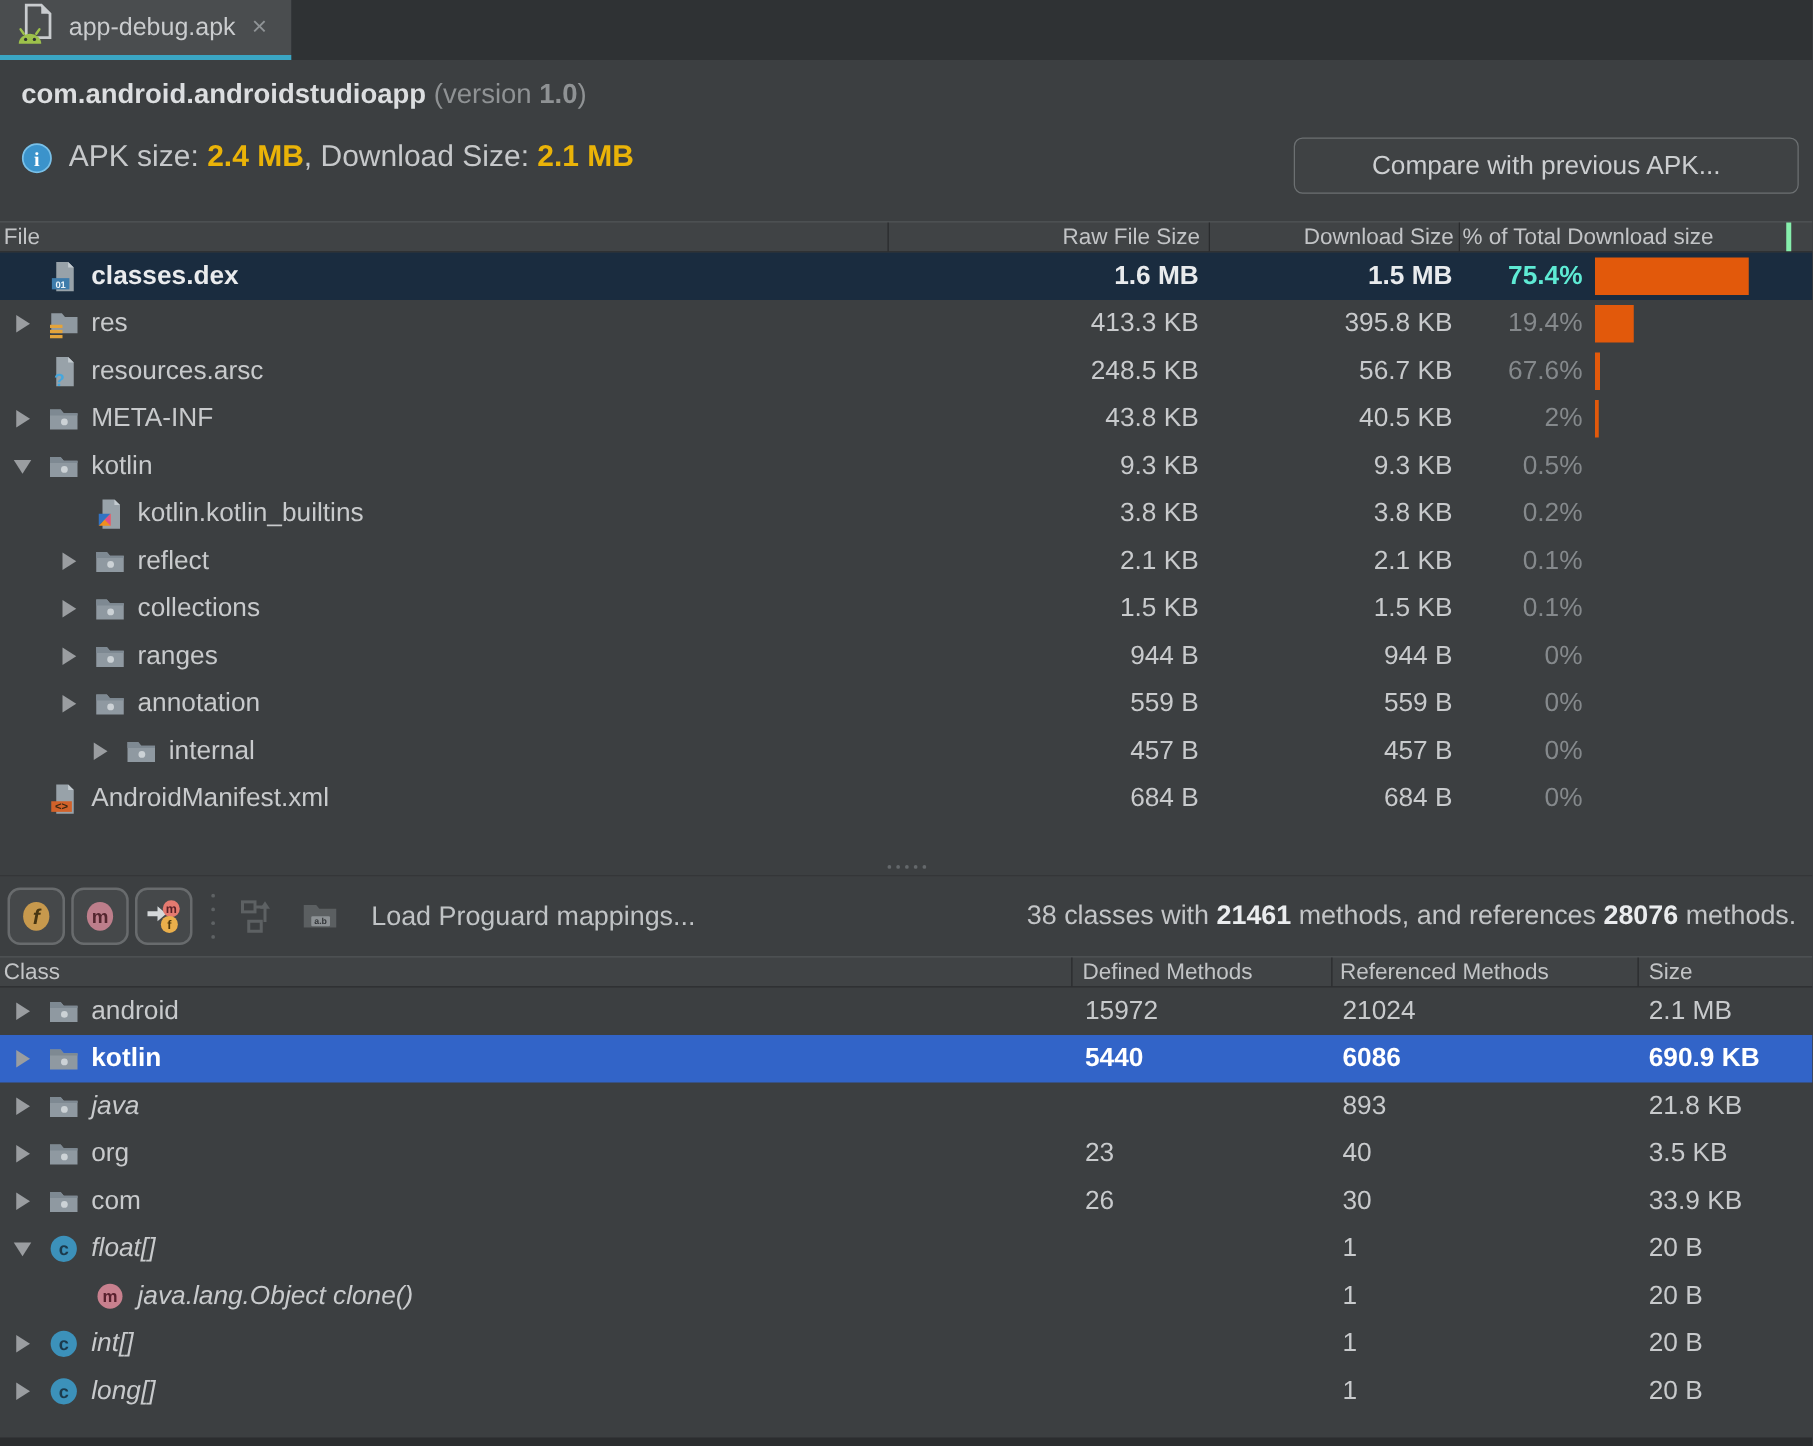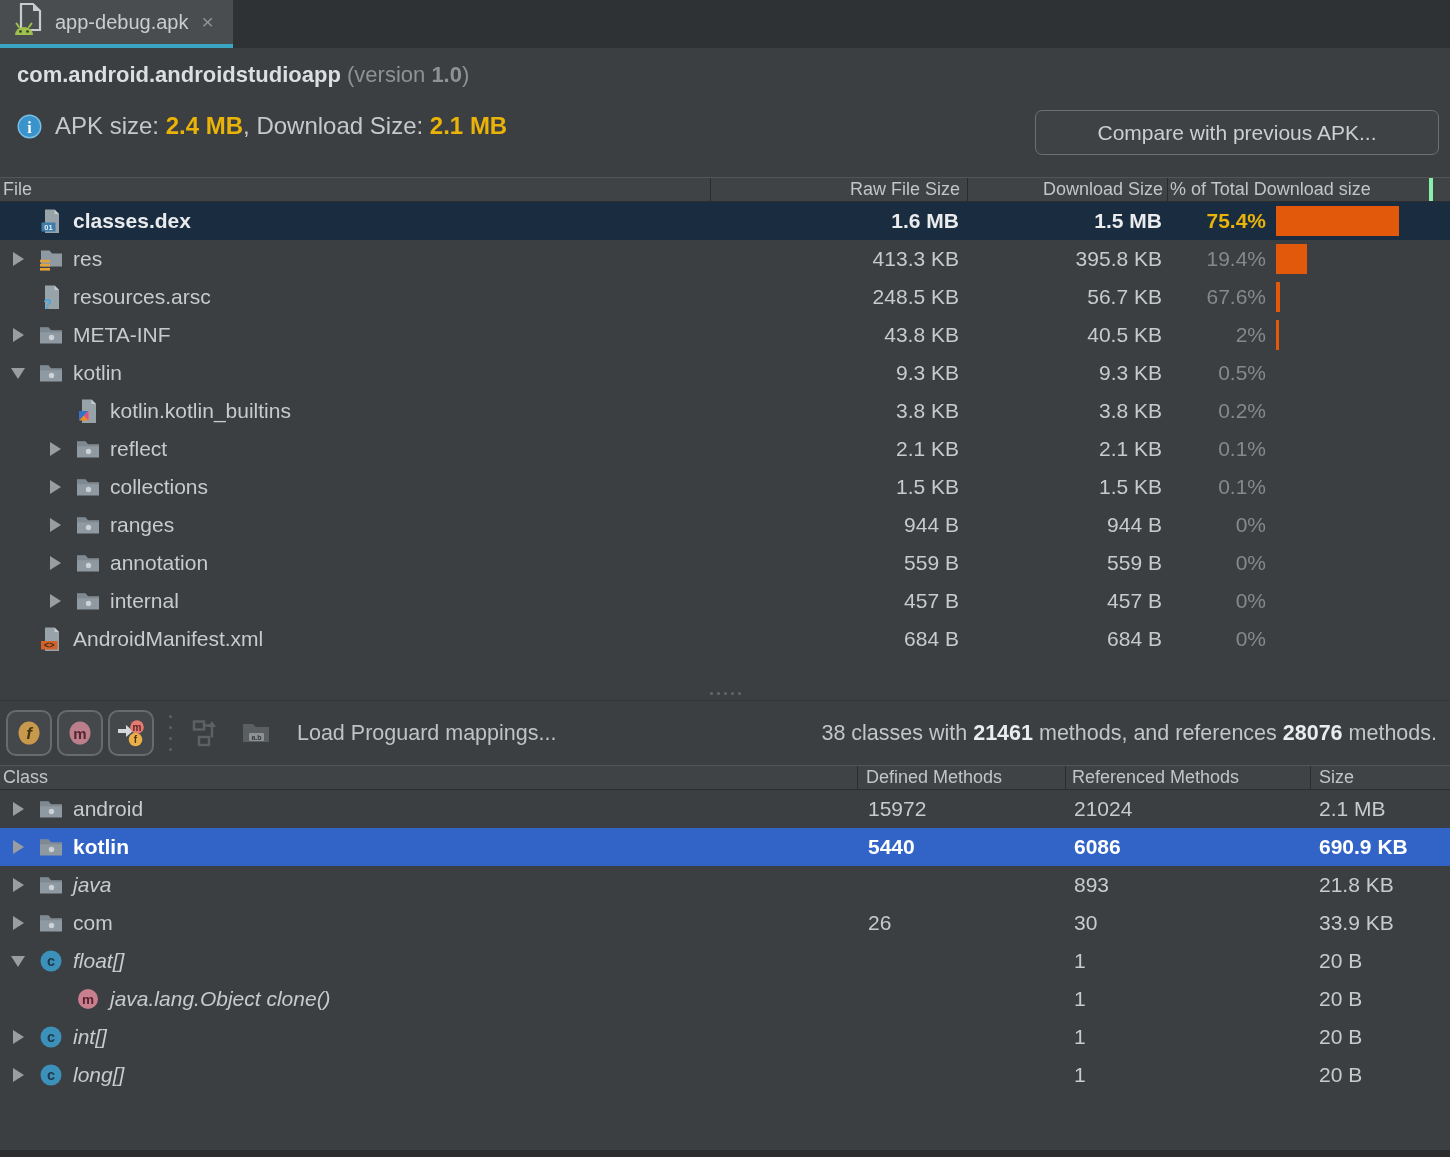--- a/index.html
+++ b/index.html
@@ -64,21 +64,21 @@
   .tri.right::before { content:""; position:absolute; left:5px; top:1px;
     border-left:11px solid #9a9da0; border-top:7px solid transparent; border-bottom:7px solid transparent; }
   .tri.down::before { content:""; position:absolute; left:3px; top:3px;
     border-top:11px solid #9a9da0; border-left:7px solid transparent; border-right:7px solid transparent; }
   .ricon { width:26px; height:26px; flex:none; margin-right:9px; display:inline-flex; }
   .lab { white-space:nowrap; }
   .it { font-style:italic; }
   .c-raw { width:257px; text-align:right; padding-right:7px; flex:none; }
   .c-dl  { width:200px; text-align:right; padding-right:4px; flex:none; }
   .c-pct { width:106px; text-align:right; padding-right:6px; flex:none; color:#85898c; }
-  .selnavy .c-pct { color:#eab308; }
+  .selnavy .c-pct { color:#5eead4; }
   .c-bar { width:178px; height:30px; flex:none; display:flex; align-items:center; }
   .bar { display:block; height:30px; background:var(--orange); margin-left:4px; }
   .c-def  { width:208px; padding-left:10px; flex:none; }
   .c-ref  { width:245px; padding-left:8px; flex:none; }
   .c-size { width:139px; padding-left:8px; flex:none; }
 
   
   .splitter { height:14px; display:flex; align-items:center; justify-content:center; }
   .grip { display:flex; gap:4px; }
   .grip i { width:3px; height:3px; border-radius:50%; background:#64686b; }
@@ -337,21 +337,21 @@
         <span class="lab">annotation</span>
       </div>
       <div class="c-raw">559 B</div>
       <div class="c-dl">559 B</div>
       <div class="c-pct">0%</div>
       <div class="c-bar">
         <i class="bar" style="width: 0px;"></i>
       </div>
     </div>
     <div class="trow">
-      <div class="c-name" style="padding-left: 45px;">
+      <div class="c-name" style="padding-left: 70px;">
         <span class="tri right"></span>
         <span class="ricon">
           <svg width="26" height="26" viewBox="0 0 26 26">
             <path d="M2 5.5h8.5l2.5 3H24v13H2z" fill="#8f99a1"></path>
             <path d="M2 5.5h8.5l2.5 3H24v1.8H2z" fill="#7e8992"></path>
             <circle cx="13.5" cy="15.5" r="2.7" fill="#ccd2d6"></circle>
           </svg>
         </span>
         <span class="lab">internal</span>
       </div>
@@ -513,20 +513,36 @@
     <div class="trow">
       <div class="c-name" style="padding-left: 8px;">
         <span class="tri right"></span>
         <span class="ricon">
           <svg width="26" height="26" viewBox="0 0 26 26">
             <path d="M2 5.5h8.5l2.5 3H24v13H2z" fill="#8f99a1"></path>
             <path d="M2 5.5h8.5l2.5 3H24v1.8H2z" fill="#7e8992"></path>
             <circle cx="13.5" cy="15.5" r="2.7" fill="#ccd2d6"></circle>
           </svg>
         </span>
+        <span class="lab">org</span>
+      </div>
+      <div class="c-def">23</div>
+      <div class="c-ref">40</div>
+      <div class="c-size">3.5 KB</div>
+    </div>
+    <div class="trow">
+      <div class="c-name" style="padding-left: 8px;">
+        <span class="tri right"></span>
+        <span class="ricon">
+          <svg width="26" height="26" viewBox="0 0 26 26">
+            <path d="M2 5.5h8.5l2.5 3H24v13H2z" fill="#8f99a1"></path>
+            <path d="M2 5.5h8.5l2.5 3H24v1.8H2z" fill="#7e8992"></path>
+            <circle cx="13.5" cy="15.5" r="2.7" fill="#ccd2d6"></circle>
+          </svg>
+        </span>
         <span class="lab">com</span>
       </div>
       <div class="c-def">26</div>
       <div class="c-ref">30</div>
       <div class="c-size">33.9 KB</div>
     </div>
     <div class="trow">
       <div class="c-name" style="padding-left: 8px;">
         <span class="tri down"></span>
         <span class="ricon">

